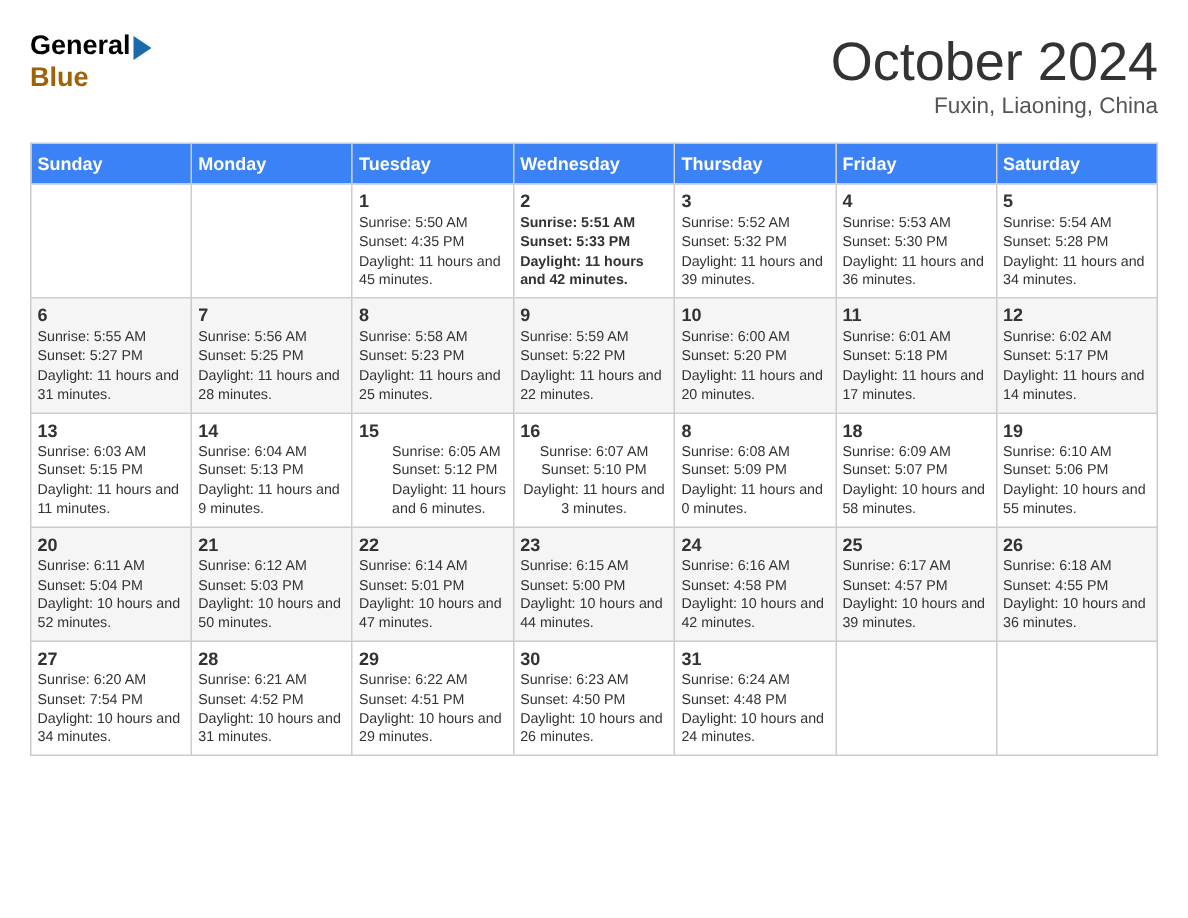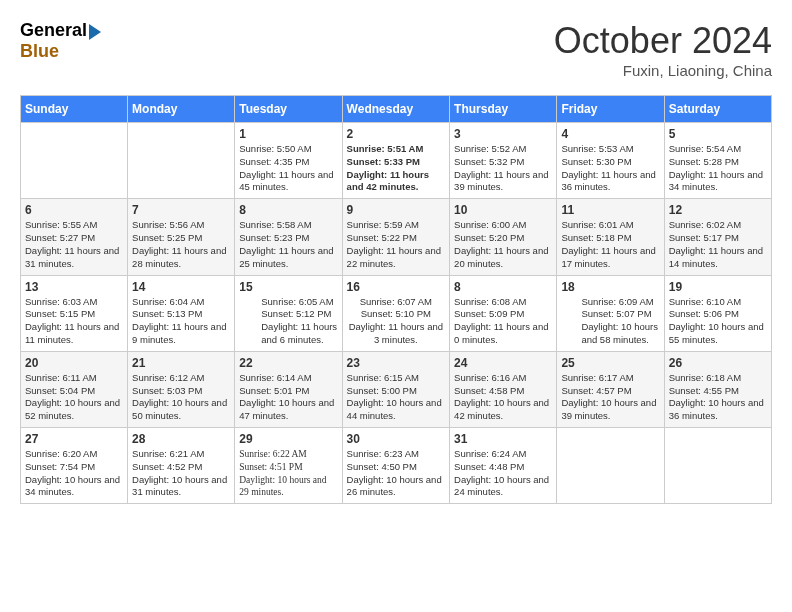--- a/index.html
+++ b/index.html
@@ -232,21 +232,21 @@
 Daylight: 11 hours and 3 minutes.</div>
         </td>
         <td>
           <span class="day-num">8</span>
           <div class="day-info" style="white-space: pre-line;">Sunrise: 6:08 AM
 Sunset: 5:09 PM
 Daylight: 11 hours and 0 minutes.</div>
         </td>
         <td>
           <span class="day-num">18</span>
-          <div class="day-info" style="white-space: pre-line; margin-left: 20px;">Sunrise: 6:09 AM
+          <div class="day-info" style="white-space: pre-line;">Sunrise: 6:09 AM
 Sunset: 5:07 PM
 Daylight: 10 hours and 58 minutes.</div>
         </td>
         <td>
           <span class="day-num">19</span>
           <div class="day-info" style="white-space: pre-line;">Sunrise: 6:10 AM
 Sunset: 5:06 PM
 Daylight: 10 hours and 55 minutes.</div>
         </td>
       </tr>
@@ -302,21 +302,21 @@
 Daylight: 10 hours and 34 minutes.</div>
         </td>
         <td>
           <span class="day-num">28</span>
           <div class="day-info" style="white-space: pre-line;">Sunrise: 6:21 AM
 Sunset: 4:52 PM
 Daylight: 10 hours and 31 minutes.</div>
         </td>
         <td>
           <span class="day-num">29</span>
-          <div class="day-info" style="white-space: pre-line; font-family: Liberation Serif, serif;">Sunrise: 6:22 AM
+          <div class="day-info" style="white-space: pre-line;">Sunrise: 6:22 AM
 Sunset: 4:51 PM
 Daylight: 10 hours and 29 minutes.</div>
         </td>
         <td>
           <span class="day-num">30</span>
           <div class="day-info" style="white-space: pre-line;">Sunrise: 6:23 AM
 Sunset: 4:50 PM
 Daylight: 10 hours and 26 minutes.</div>
         </td>
         <td>

